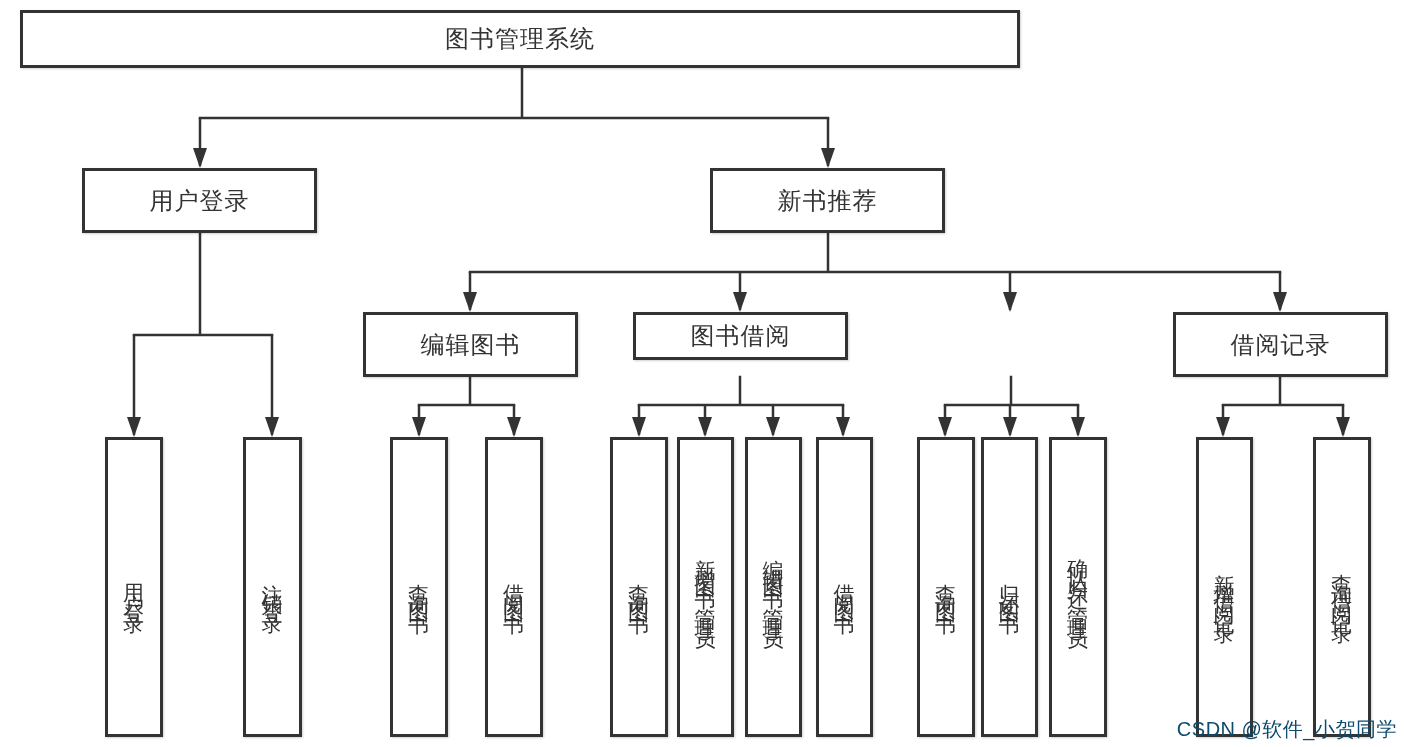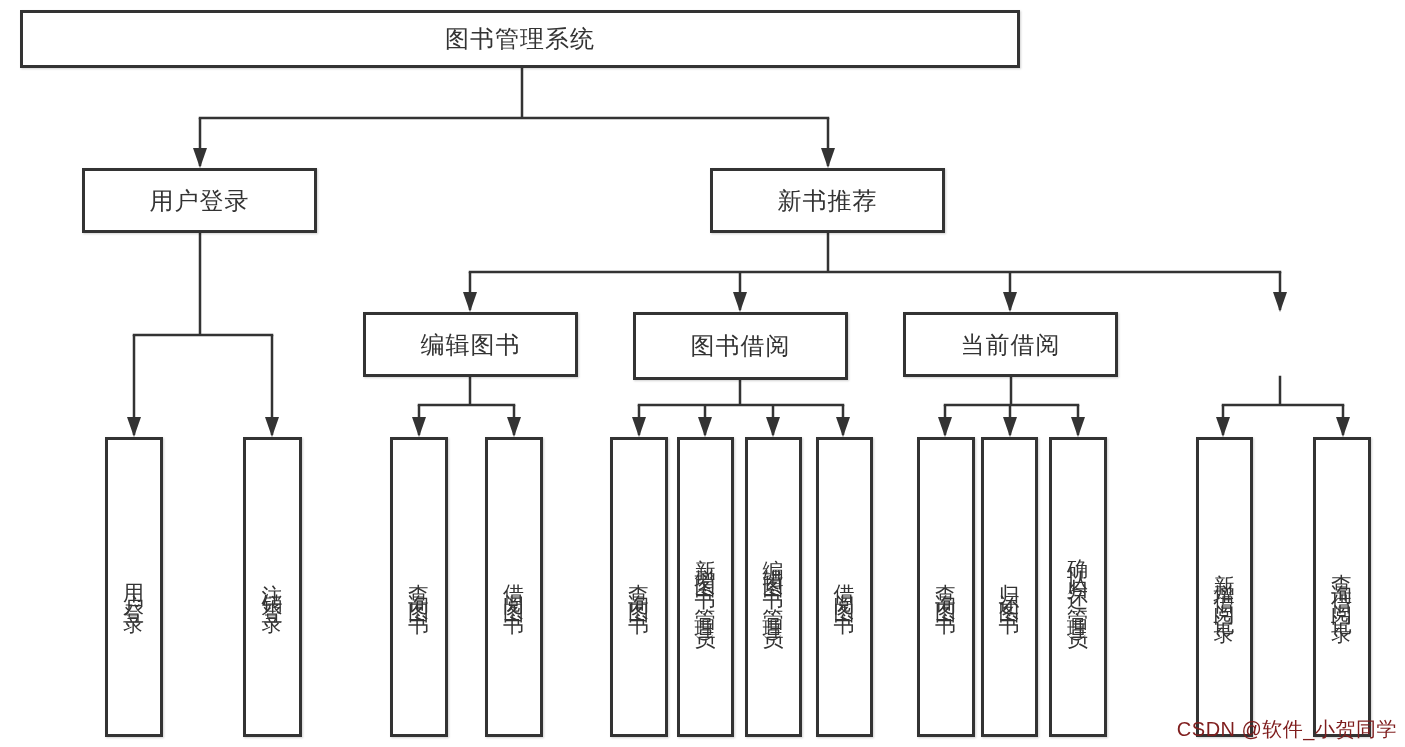--- a/index.html
+++ b/index.html
@@ -53,21 +53,21 @@
     font-size: 21px;
     letter-spacing: 10px;
     line-height: 1;
     color: #333333;
   }
   #watermark {
     position: absolute;
     right: 8px;
     bottom: 4px;
     font-size: 20px;
-    color: #7f1d1d;
+    color: #0c4a6e;
     letter-spacing: 0.5px;
     z-index: 3;
     white-space: nowrap;
     margin-left: 15px;
   }
 </style>
 </head>
 <body>
 
 <div id="stage">
@@ -120,25 +120,25 @@
   <div class="node" style="left:82px; top:168px; width:235px; height:65px;">
     <span class="hlabel">用户登录</span>
   </div>
   <div class="node" style="left:710px; top:168px; width:235px; height:65px;">
     <span class="hlabel">新书推荐</span>
   </div>
 
   <div class="node" style="left:363px; top:312px; width:215px; height:65px;">
     <span class="hlabel">编辑图书</span>
   </div>
-  <div class="node" style="left:633px; top:312px; width:215px; height:68px;">
+  <div class="node" style="left:633px; top:312px; width:215px; height:48px;">
     <span class="hlabel">图书借阅</span>
   </div>
-  <div class="node" style="left:903px; top:312px; width:215px; height:65px;">
-    <span class="hlabel">当前借阅</span>
+  <div class="node" style="left:1173px; top:312px; width:215px; height:65px;">
+    <span class="hlabel">借阅记录</span>
   </div>
 
   <div class="node leaf" style="left:105px; top:437px; width:58px; height:300px;">
     <span class="vtext">用户登录</span>
   </div>
   <div class="node leaf" style="left:243px; top:437px; width:59px; height:300px;">
     <span class="vtext">注销登录</span>
   </div>
 
   <div class="node leaf" style="left:390px; top:437px; width:58px; height:300px;">

